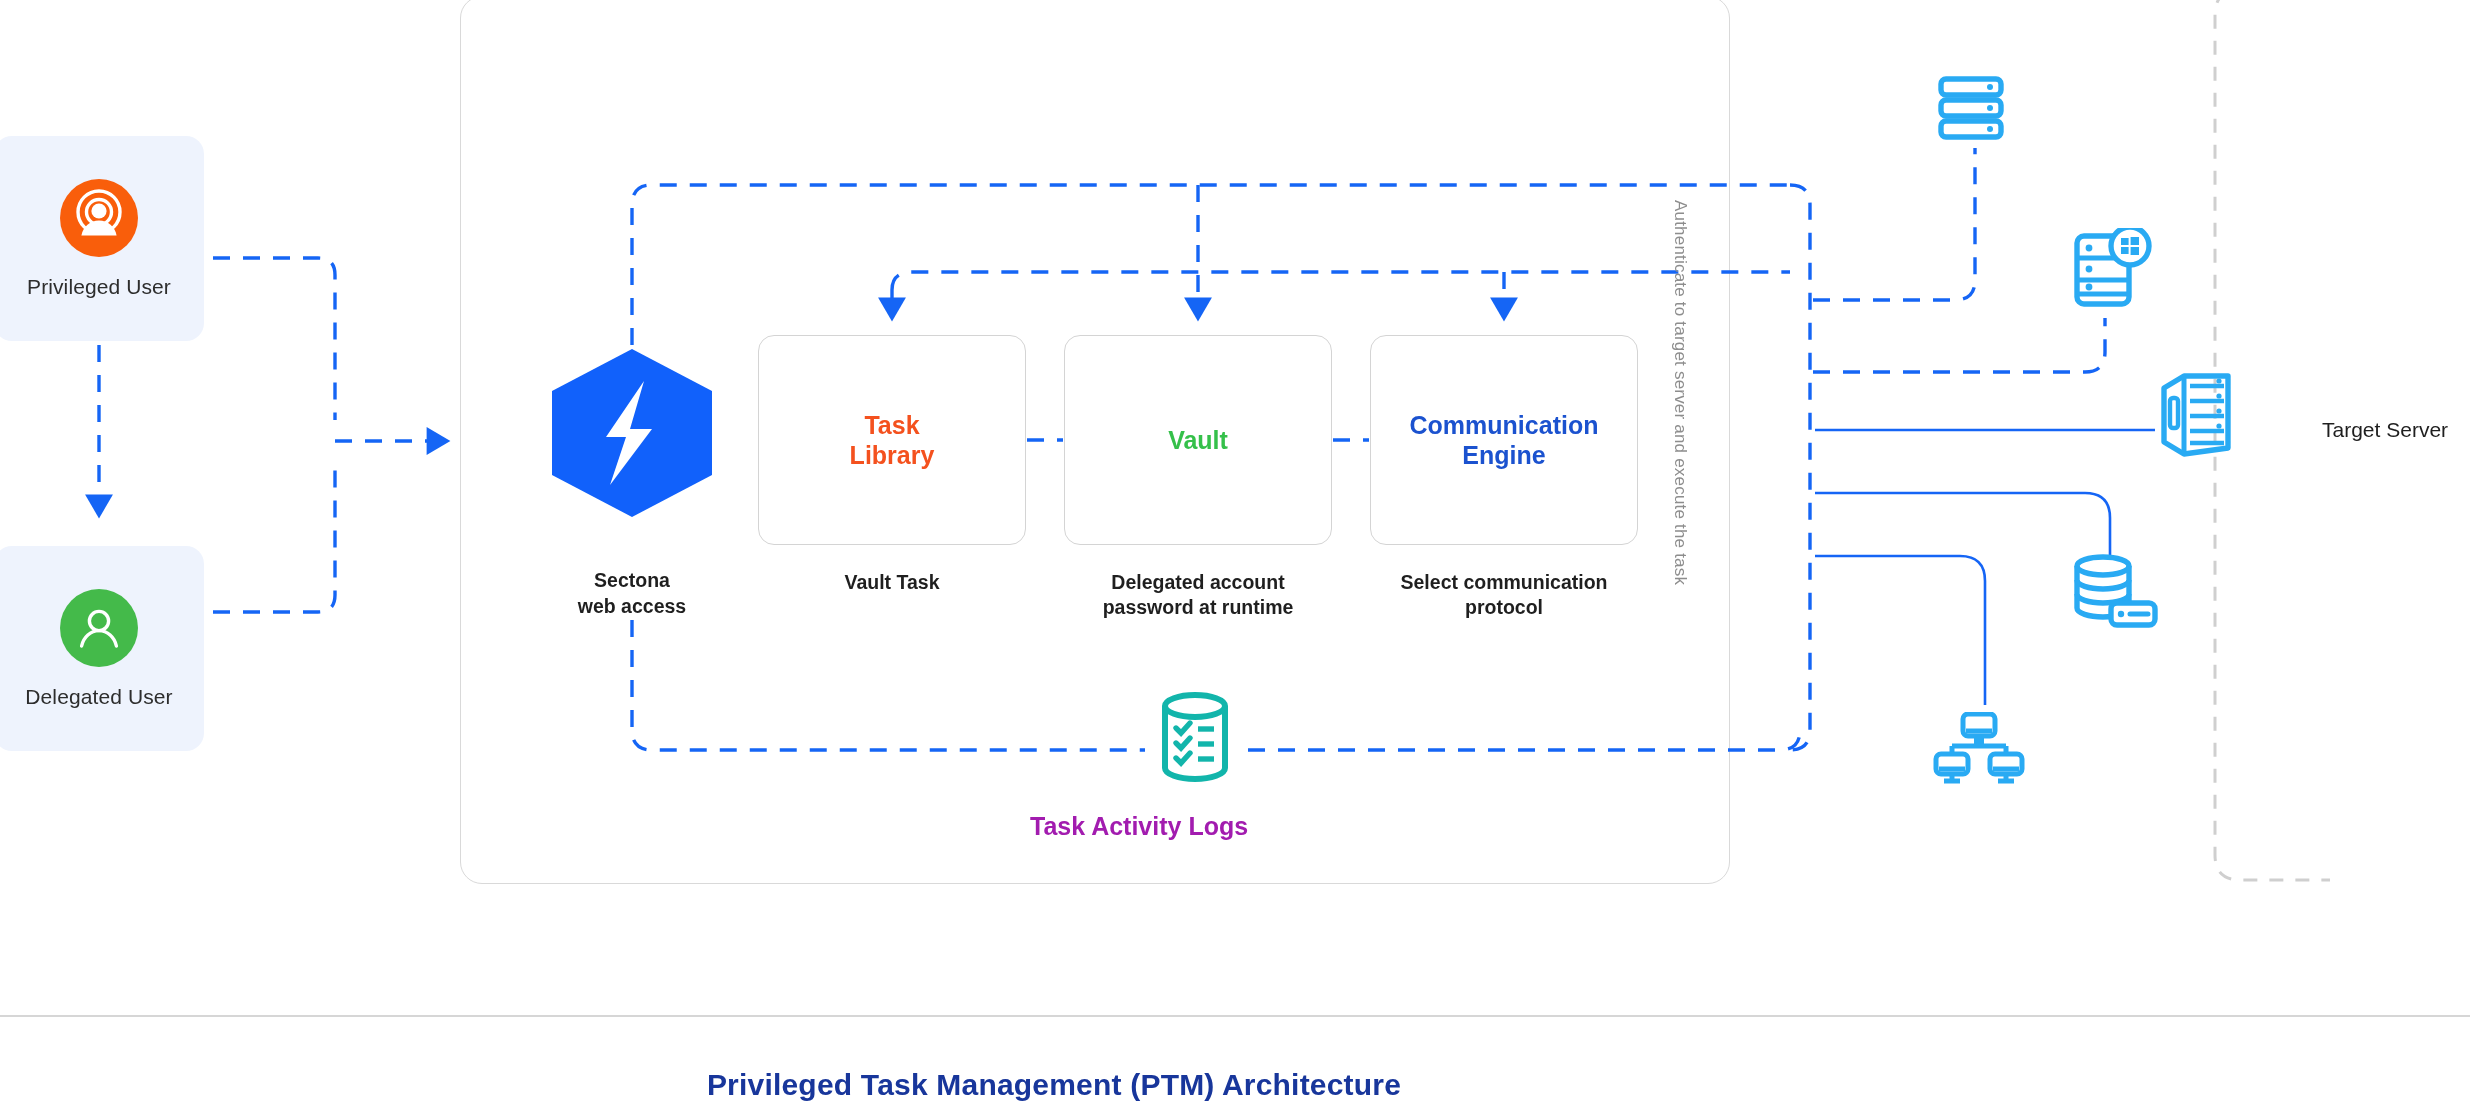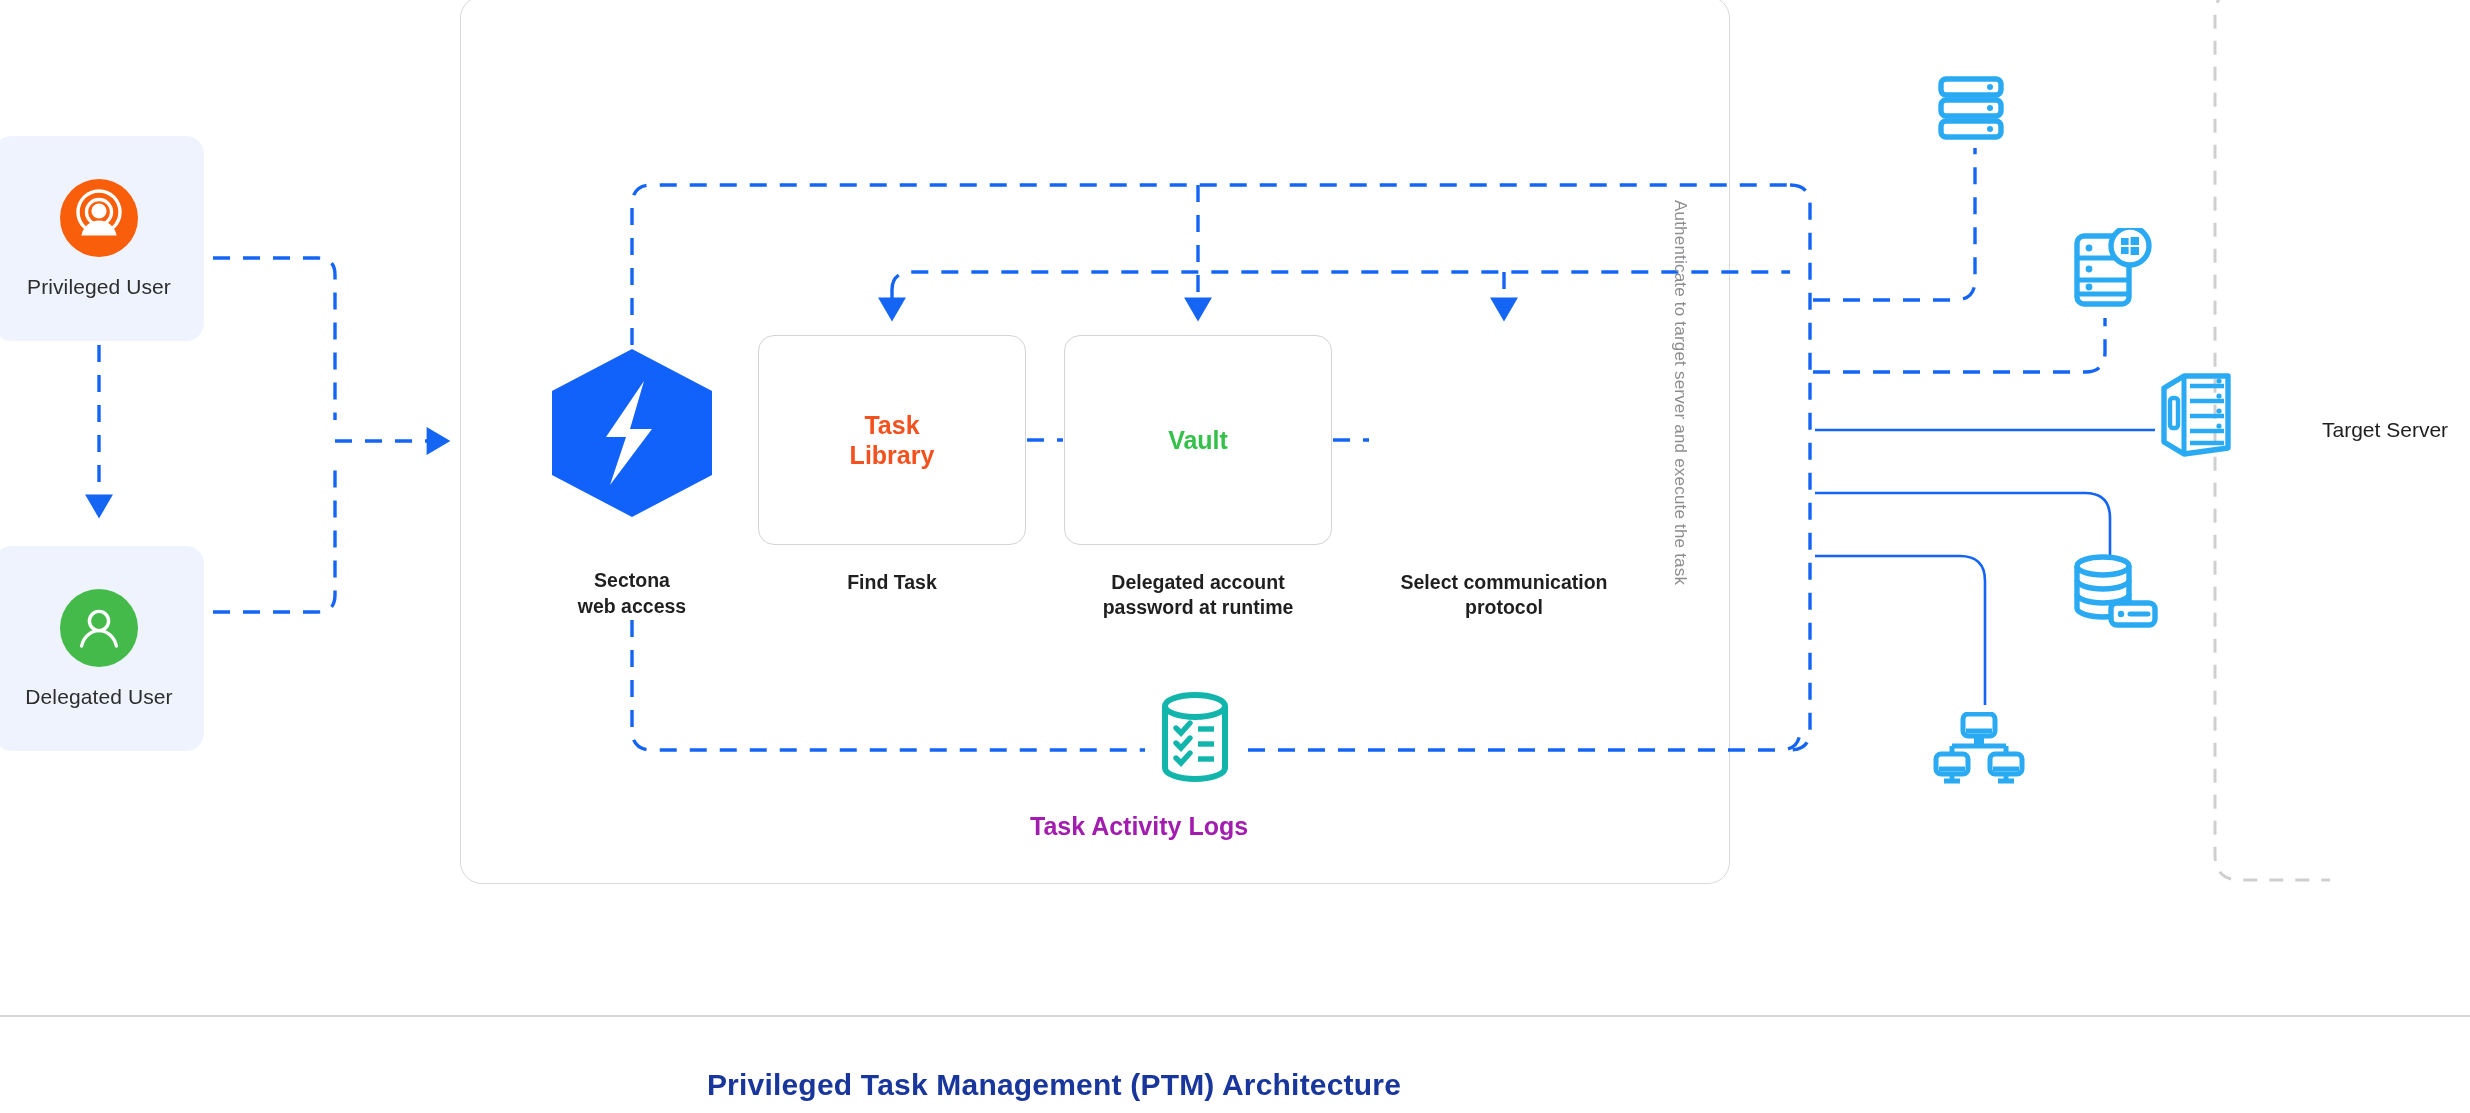--- a/index.html
+++ b/index.html
@@ -173,33 +173,39 @@
     <span>web access</span>
   </div>
 
   <div class="stage-box" id="box-task">
     <div class="btext" style="color:#f4511e">
       <span>Task</span><br>
       <span>Library</span>
     </div>
   </div>
   <div class="box-caption" id="cap-task">
-    <span>Find Task</span>
+    <span>Vault Task</span>
   </div>
 
   <div class="stage-box" id="box-vault">
     <div class="btext" style="color:#35c04a">
       <span>Vault</span>
     </div>
   </div>
   <div class="box-caption" id="cap-vault">
     <span>Delegated account</span><br>
     <span>password at runtime</span>
   </div>
 
+  <div class="stage-box" id="box-comm">
+    <div class="btext" style="color:#1b52cf">
+      <span>Communication</span><br>
+      <span>Engine</span>
+    </div>
+  </div>
   <div class="box-caption" id="cap-comm">
     <span>Select communication</span><br>
     <span>protocol</span>
   </div>
 
   <div id="logs-icon">
     <svg width="80" height="90" viewBox="0 0 80 90" aria-hidden="true">
       <ellipse cx="40" cy="14" rx="30" ry="11" fill="none" stroke="#12b5ab" stroke-width="6"></ellipse>
       <path d="M10,14 L10,76 M70,14 L70,76" stroke="#12b5ab" stroke-width="6" fill="none"></path>
       <path d="M10,76 a30,11 0 0 0 60,0" fill="none" stroke="#12b5ab" stroke-width="6"></path>

